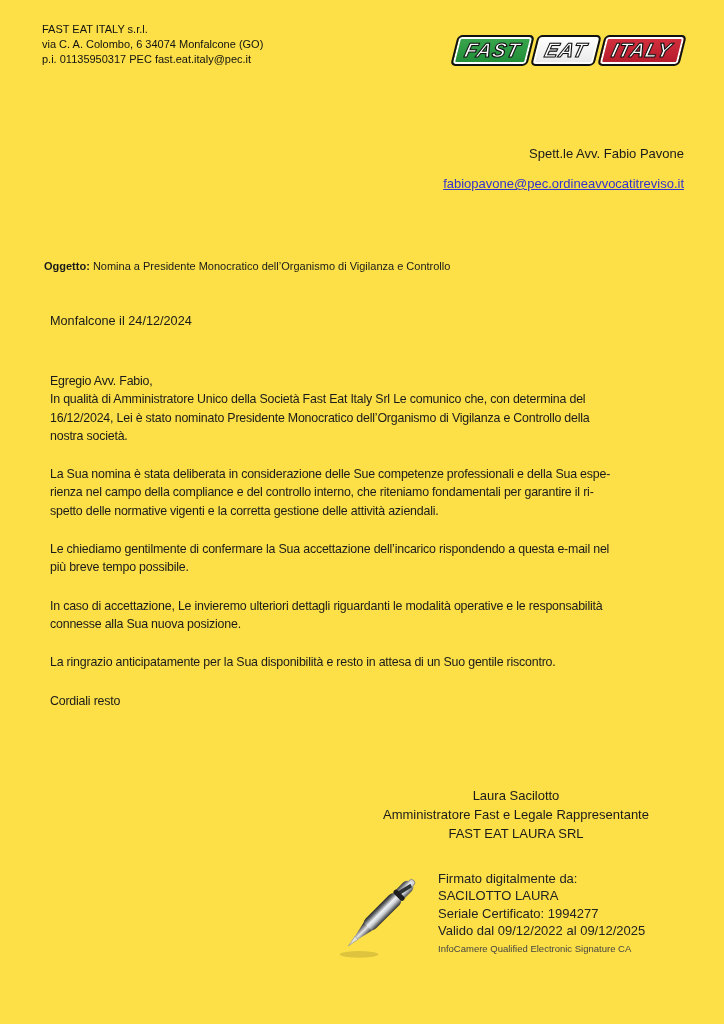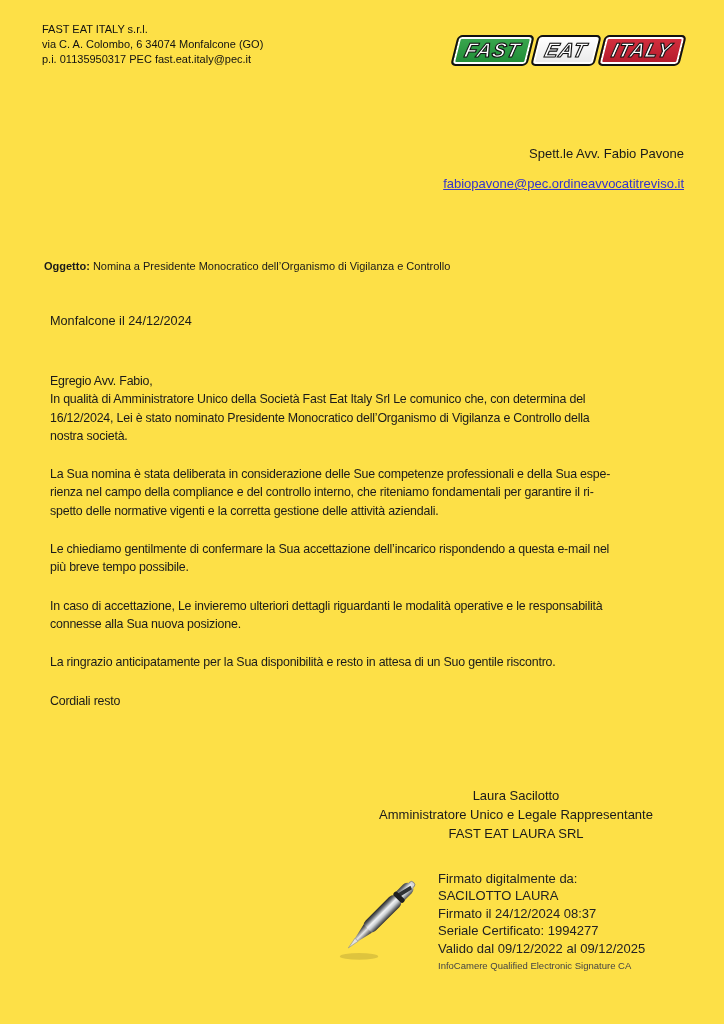--- a/index.html
+++ b/index.html
@@ -70,21 +70,21 @@
 
   
   .signature-block {
     position: absolute; left: 316px; top: 786px; width: 400px;
     text-align: center; font-size: 13px; line-height: 19px;
   }
 
   
   .digital-signature {
     position: absolute; left: 336px; top: 864px;
-    display: flex; align-items: center;
+    display: flex; align-items: flex-start;
   }
   .pen-wrap { width: 96px; height: 106px; flex: 0 0 auto; }
   .ds-text { margin-left: 6px; padding-top: 6px; font-size: 13px; line-height: 17.4px; color: #222; }
   .ds-ca { font-size: 9.5px; line-height: 14px; color: #444; padding-top: 2px; }
 </style>
 </head>
 <body>
 
 <div class="page">
 
@@ -126,21 +126,21 @@
     <p>Le chiediamo gentilmente di confermare la Sua accettazione dell’incarico rispondendo a questa e-mail nel
 più breve tempo possibile.</p>
     <p>In caso di accettazione, Le invieremo ulteriori dettagli riguardanti le modalità operative e le responsabilità
 connesse alla Sua nuova posizione.</p>
     <p>La ringrazio anticipatamente per la Sua disponibilità e resto in attesa di un Suo gentile riscontro.</p>
     <p class="signoff">Cordiali resto</p>
   </div>
 
   <div class="signature-block">
     <div>Laura Sacilotto</div>
-    <div>Amministratore Unico e Legale Rappresentante</div>
+    <div>Amministratore Fast e Legale Rappresentante</div>
     <div>FAST EAT LAURA SRL</div>
   </div>
 
   <div class="digital-signature">
     <div class="pen-wrap">
       <svg viewBox="0 0 100 110" width="96" height="106" xmlns="http://www.w3.org/2000/svg">
         <defs>
           <linearGradient id="penG" gradientUnits="userSpaceOnUse" x1="0" y1="-10" x2="0" y2="10">
             <stop offset="0" stop-color="#2e2e2e"></stop>
             <stop offset="0.35" stop-color="#c9cdd1"></stop>
@@ -169,20 +169,19 @@
 
           <polygon points="32,-8 56,-2.5 56,2.5 32,8" fill="url(#penG2)"></polygon>
 
           <polygon points="54,-3 70,0 54,3" fill="#e3e3e3" stroke="#8a8a8a" stroke-width="0.8"></polygon>
         </g>
       </svg>
     </div>
     <div class="ds-text">
       <div>Firmato digitalmente da:</div>
       <div>SACILOTTO LAURA</div>
-      <div>Firmato il 24/12/2024 08:37</div>
       <div>Seriale Certificato: 1994277</div>
       <div>Valido dal 09/12/2022 al 09/12/2025</div>
       <div class="ds-ca">InfoCamere Qualified Electronic Signature CA</div>
     </div>
   </div>
 
 </div>
 
 </body></html>

